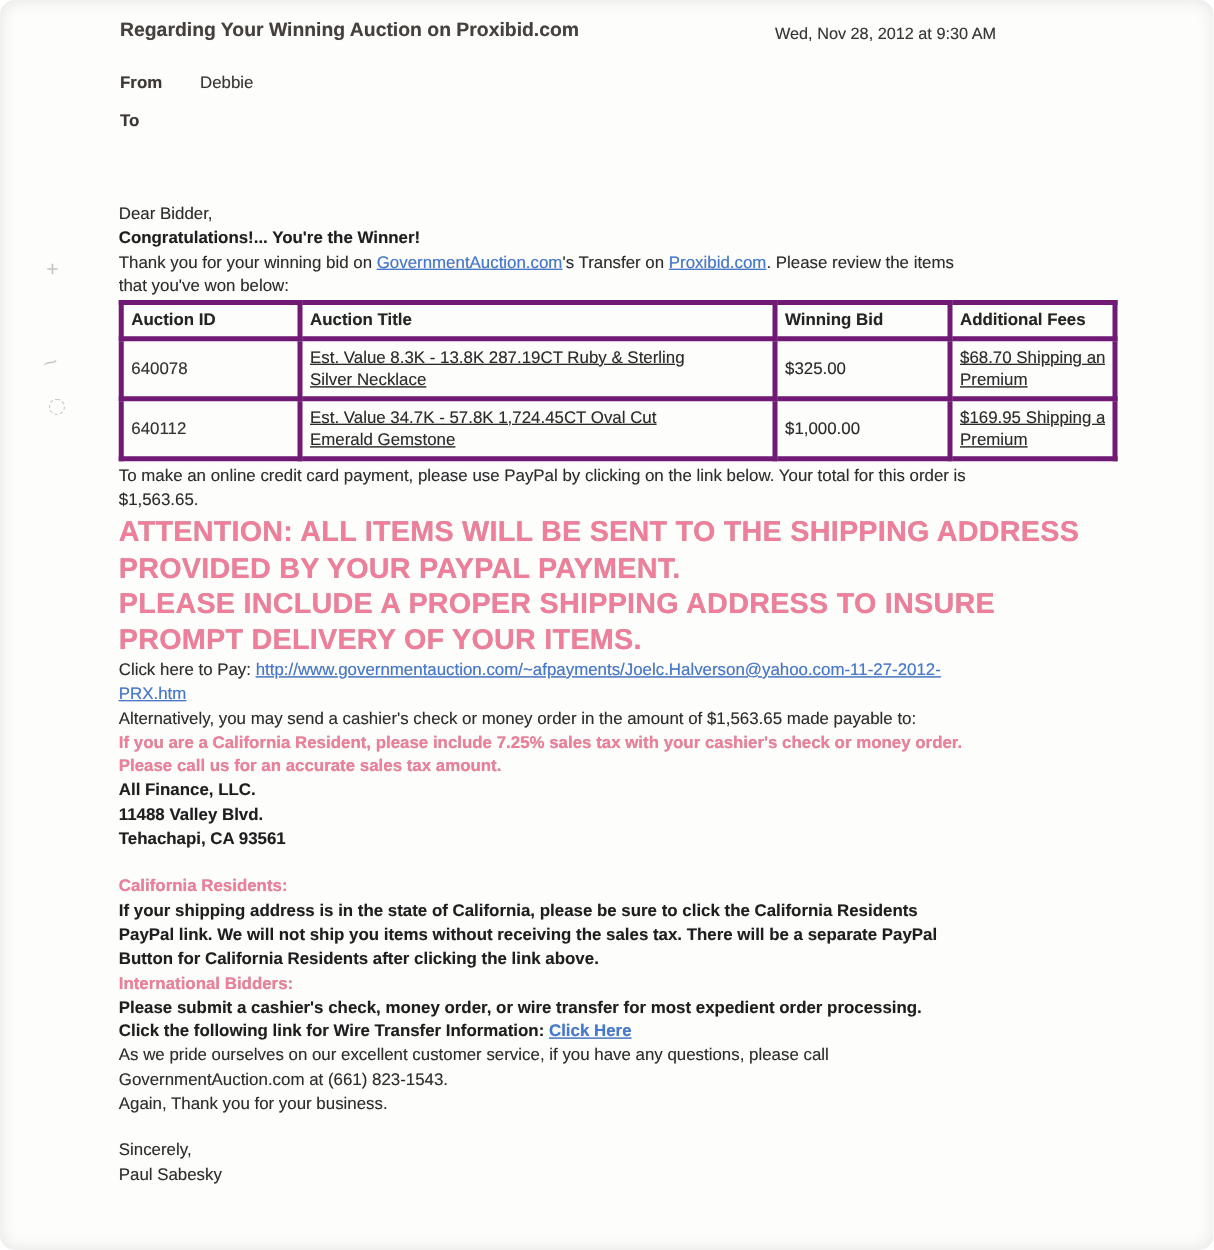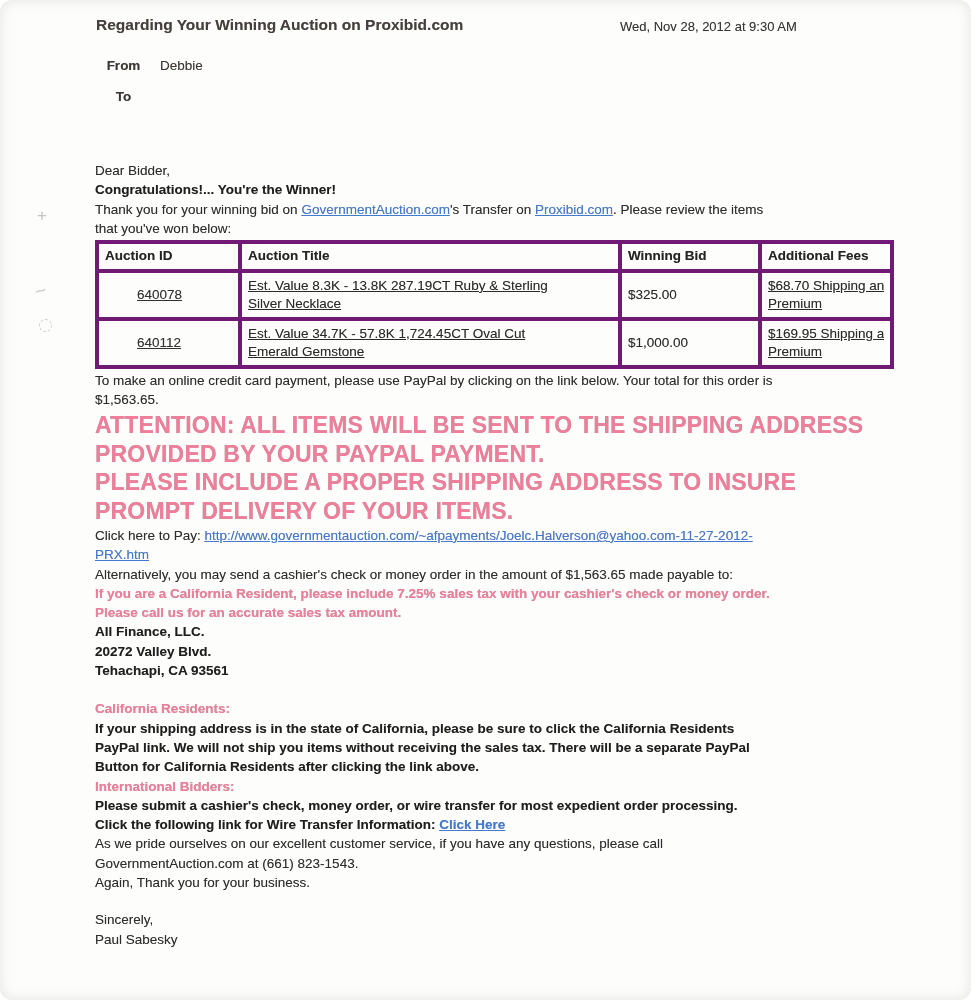--- a/index.html
+++ b/index.html
@@ -7,41 +7,41 @@
     position:relative;width:971px;height:1000px;background:#fdfdfc;
     overflow:hidden;font-family:"Liberation Sans","DejaVu Sans",sans-serif;
     color:#2d2d2d;border-radius:12px;box-shadow:inset 0 0 14px rgba(0,0,0,0.10);
   }
   .txt{ text-shadow:0 0 0.6px rgba(70,70,70,0.45); }
   .email-title{position:absolute;left:96px;top:16px;font-size:15.5px;font-weight:bold;color:#46403d;white-space:nowrap;}
   .email-date{position:absolute;left:620px;top:19px;font-size:13px;color:#363636;white-space:nowrap;}
   .meta-row{position:absolute;font-size:13.5px;white-space:nowrap;}
   .meta-from{left:96px;top:58px;}
   .meta-to{left:96px;top:89px;text-decoration:underline;}
-  .meta-label{display:inline-block;width:55px;text-align:center;font-weight:bold;color:#3d3734;}
+  .meta-label{display:inline-block;width:55px;text-align:left;font-weight:bold;color:#3d3734;}
   .meta-value{margin-left:9px;color:#3d3734;}
   .mark{position:absolute;color:#c3c3c3;}
   .mark-plus{left:37px;top:206px;font-size:17px;}
   .mark-squiggle{left:36px;top:282px;font-size:15px;display:inline-block;transform:rotate(-18deg) scaleX(1.35);}
   .mark-circle{left:39px;top:319px;width:11px;height:11px;border:1.5px dashed #c9c9c9;border-radius:50%;}
   .content{position:absolute;left:95px;top:161px;width:876px;font-size:13.5px;line-height:19.3px;}
   .ln{white-space:nowrap;}
   .b{font-weight:bold;color:#1e1e1e;}
   .pink{color:#ee7e99;font-weight:bold;}
   .pink-big{font-size:23px;line-height:28.8px;letter-spacing:0.2px;}
   .link{color:#4379d0;text-decoration:underline;cursor:pointer;}
   .auction-table{border-collapse:collapse;table-layout:fixed;width:797px;margin-top:2px;}
   .auction-table th,.auction-table td{
     border:4px solid #701a75;padding:1px 6px;font-size:13.5px;
     vertical-align:middle;overflow:hidden;line-height:18.5px;
   }
   .auction-table th{text-align:left;font-weight:bold;color:#242424;height:23px;}
   .auction-table td{height:42px;color:#2b2b2b;}
   .col-id{width:143px;}.col-title{width:380px;}.col-bid{width:140px;}.col-fees{width:132px;}
-  .id-link{text-decoration:underline;color:#333;cursor:pointer;margin-left:32px;}
+  .id-link{color:#333;cursor:pointer;}
   .cell-ln{white-space:nowrap;overflow:hidden;text-decoration:underline;}
   .mt2{margin-top:2px;} .mt1{margin-top:1px;} .mt19{margin-top:19px;} .mt18{margin-top:18px;}
 </style>
 </head>
 <body>
 
 <div class="page">
 
   <div class="email-title txt">Regarding Your Winning Auction on Proxibid.com</div>
   <div class="email-date txt">Wed, Nov 28, 2012 at 9:30 AM</div>
@@ -121,21 +121,21 @@
       <span>Click here to Pay: </span><span class="link">http://www.governmentauction.com/~afpayments/Joelc.Halverson@yahoo.com-11-27-2012-</span>
     </div>
     <div class="ln">
       <span class="link">PRX.htm</span>
     </div>
 
     <div class="ln">Alternatively, you may send a cashier's check or money order in the amount of $1,563.65 made payable to:</div>
     <div class="ln pink">If you are a California Resident, please include 7.25% sales tax with your cashier's check or money order.</div>
     <div class="ln pink">Please call us for an accurate sales tax amount.</div>
     <div class="ln b">All Finance, LLC.</div>
-    <div class="ln b">20272 Valley Blvd.</div>
+    <div class="ln b">11488 Valley Blvd.</div>
     <div class="ln b">Tehachapi, CA 93561</div>
 
     <div class="ln pink mt19">California Residents:</div>
     <div class="ln b">If your shipping address is in the state of California, please be sure to click the California Residents</div>
     <div class="ln b">PayPal link. We will not ship you items without receiving the sales tax. There will be a separate PayPal</div>
     <div class="ln b">Button for California Residents after clicking the link above.</div>
 
     <div class="ln pink">International Bidders:</div>
     <div class="ln b">Please submit a cashier's check, money order, or wire transfer for most expedient order processing.</div>
     <div class="ln b">

